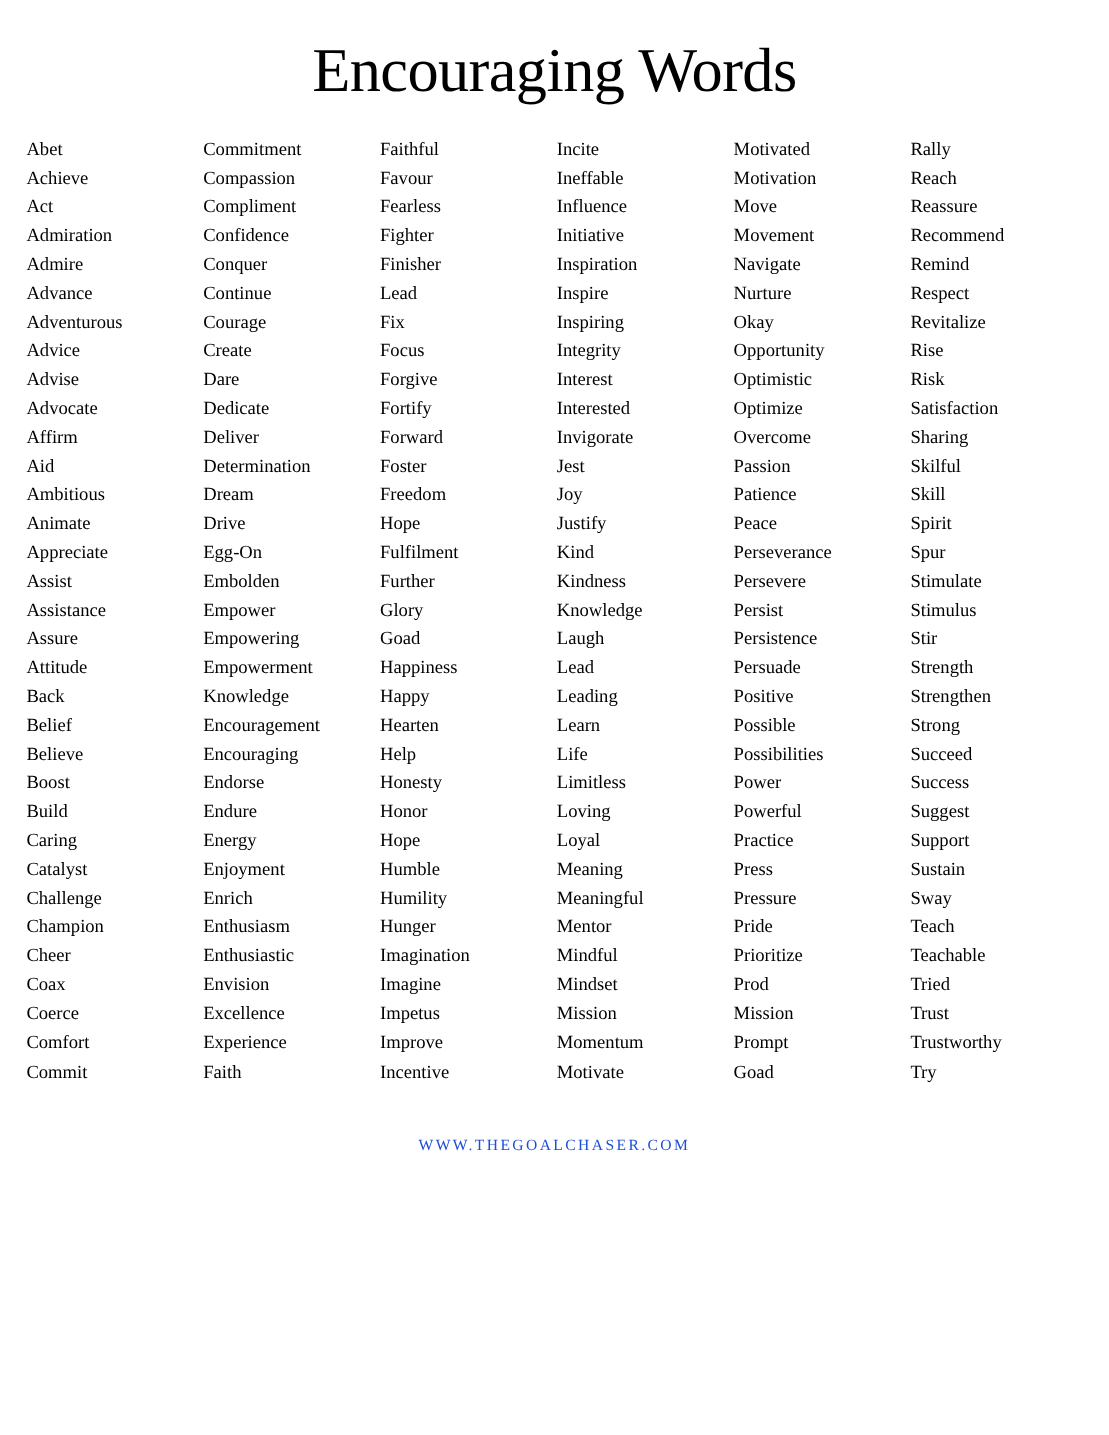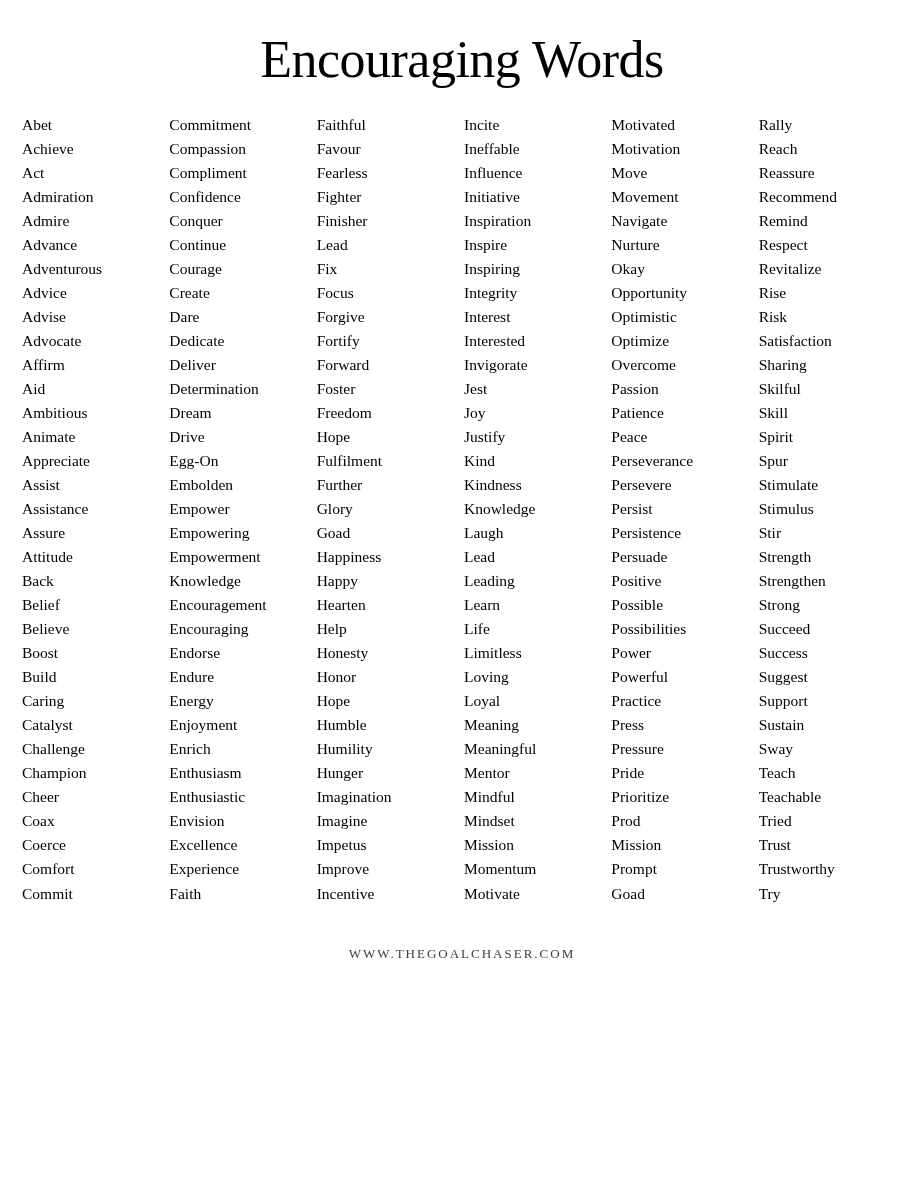--- a/index.html
+++ b/index.html
@@ -35,21 +35,21 @@
       font-family: Georgia, 'Times New Roman', serif;
       white-space: nowrap;
       padding: 0 2px;
     }
     .footer {
       text-align: center;
       margin-top: 40px;
       font-size: 13px;
       font-family: Georgia, 'Times New Roman', serif;
       letter-spacing: 2px;
-      color: #404040;
+      color: #1d4ed8;
     }
   </style>
 </head>
 <body>
 
 <h1>Encouraging Words</h1>
 
 <div class="word-grid">
 <div class="word-column">
       <span class="word-item">Abet</span>

